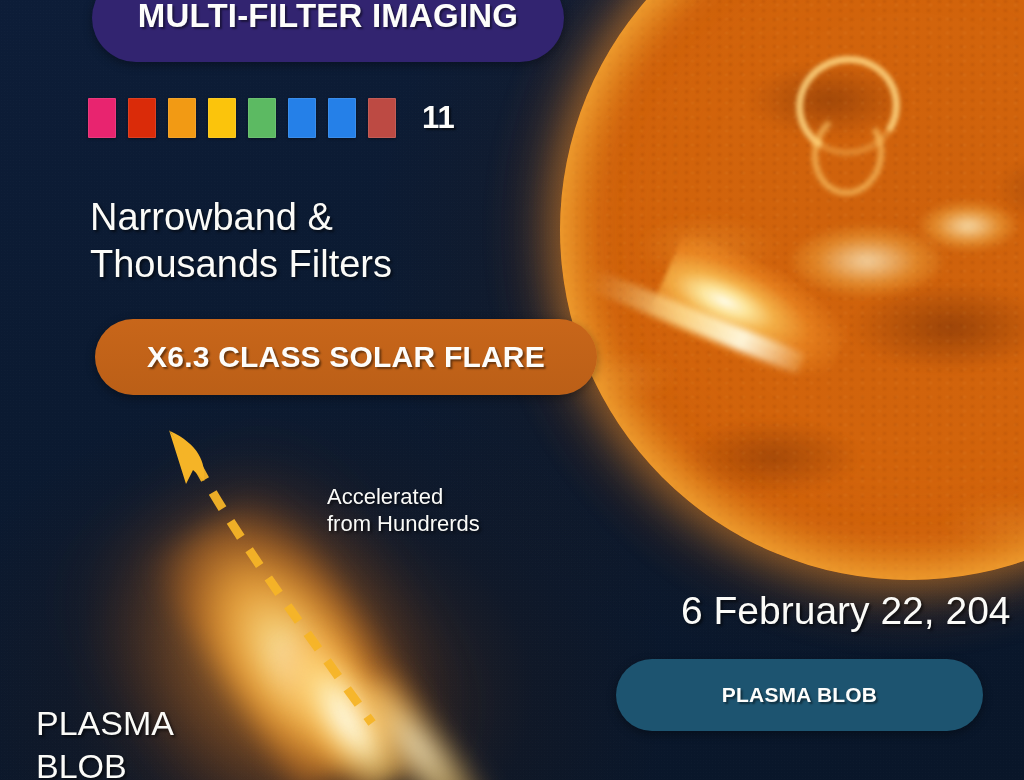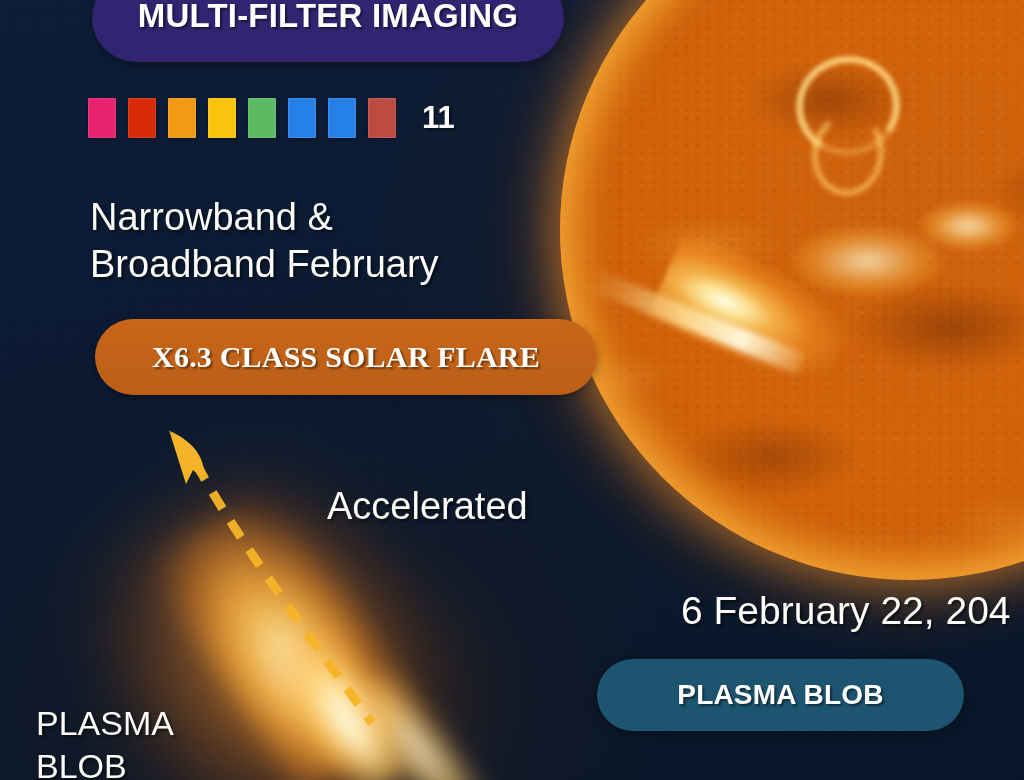--- a/index.html
+++ b/index.html
@@ -194,27 +194,26 @@
     border-radius:44px;
     background:#322470;
     font-size:33px;
     padding-bottom:4px;box-sizing:border-box;
   }
   .badge-flare{
     left:95px;top:319px;width:502px;height:76px;
     border-radius:38px;
     background:linear-gradient(180deg,#c8661a 0%,#bb5f17 100%);
     font-size:30px;
-    font-family:Liberation Serif, serif;
   }
   .badge-blob{
-    left:597px;top:659px;width:367px;height:72px;
+    left:616px;top:659px;width:367px;height:72px;
     border-radius:36px;
     background:#1d5470;
-    font-size:28px;
+    font-size:21px;
   }
 
   
   .swatch-row{
     position:absolute;left:88px;top:98px;
     display:flex;align-items:center;gap:12px;text-align:center;
   }
   .swatch{
     width:28px;height:40px;
     border-radius:1px;
@@ -228,21 +227,21 @@
 
   
   .txt{
     position:absolute;
     color:#fbfbf8;
     text-shadow:2px 2px 3px rgba(0,0,0,.6);
     line-height:1.24;
     margin-top:34px;
   }
   .txt-filters{left:90px;top:160px;font-size:38px;}
-  .txt-accel{left:327px;top:449px;font-size:38px;}
+  .txt-accel{left:327px;top:449px;font-size:22px;}
   .txt-date{left:681px;top:553px;font-size:39px;white-space:nowrap;}
   .txt-blobleft{left:36px;top:668px;font-size:34px;line-height:1.27;}
 
   
   .arrow-svg{position:absolute;left:0;top:0;width:1024px;height:780px;pointer-events:none;}
 </style>
 </head>
 <body>
 
 <div id="stage">
@@ -291,29 +290,30 @@
     <div class="swatch" style="background:#fbc40c"></div>
     <div class="swatch" style="background:#5cba62"></div>
     <div class="swatch" style="background:#2580e8"></div>
     <div class="swatch" style="background:#2580e8"></div>
     <div class="swatch" style="background:#bd4a43"></div>
     <div class="swatch-count">11</div>
   </div>
 
   <div class="txt txt-filters">
     <div>Narrowband &amp;</div>
-    <div>Broadband February</div>
+    <div>Thousands Filters</div>
   </div>
 
   <div class="badge badge-flare">
     <span>X6.3 CLASS SOLAR FLARE</span>
   </div>
 
   <div class="txt txt-accel">
     <div>Accelerated</div>
+    <div>from Hundrerds</div>
   </div>
 
   <div class="txt txt-date">6 February 22, 204</div>
 
   <div class="txt txt-blobleft">
     <div>PLASMA</div>
     <div>BLOB</div>
   </div>
 
   <div class="badge badge-blob">

